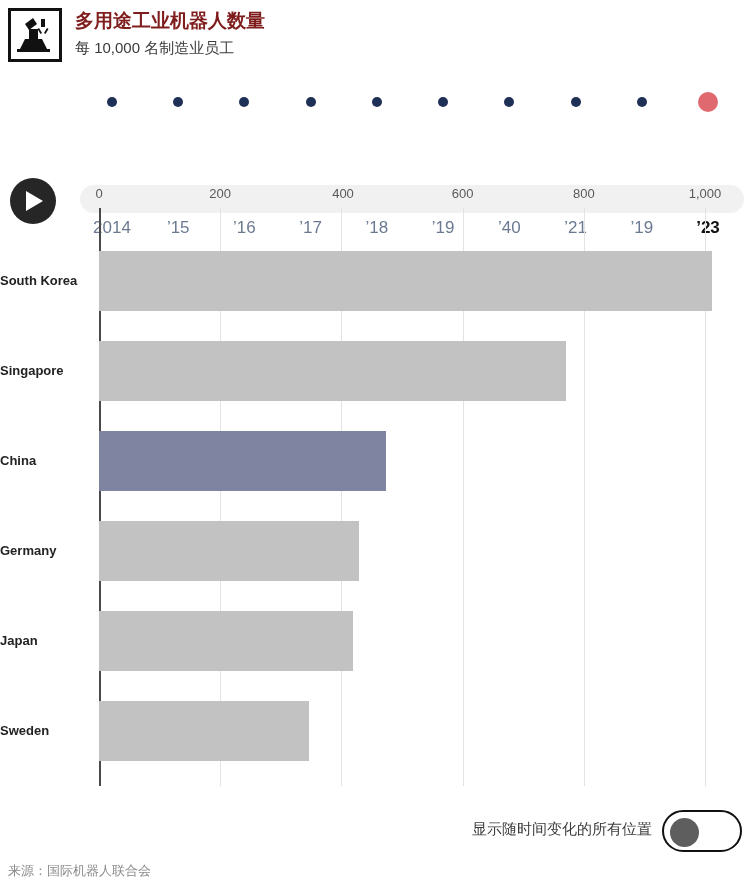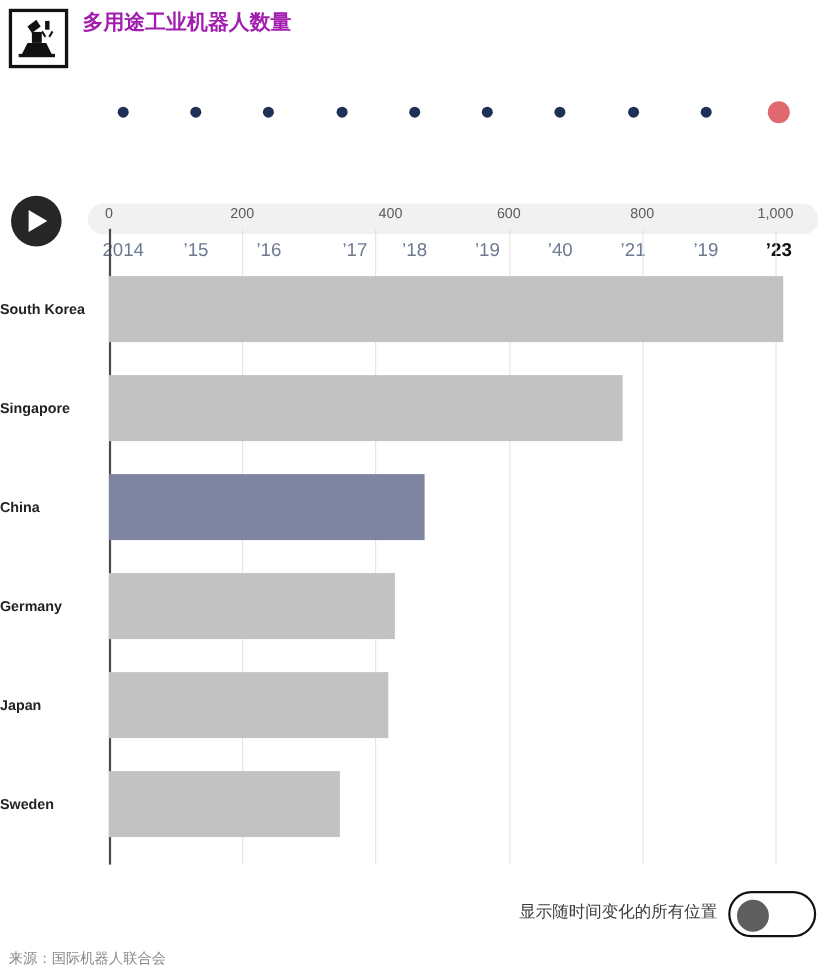--- a/index.html
+++ b/index.html
@@ -32,21 +32,21 @@
     background: #ffffff;
   }
   #logo-box svg { display: block; }
   #title-block {
     position: absolute;
     left: 75px; top: 8px;
   }
   #page-title {
     font-size: 19px;
     font-weight: bold;
-    color: #a21caf;
+    color: #7f1d1d;
     letter-spacing: 0px;
     line-height: 26px;
     margin: 0;
     white-space: nowrap;
   }
   #page-subtitle {
     font-size: 15px;
     font-weight: normal;
     color: #3b3b3b;
     line-height: 24px;
@@ -200,20 +200,21 @@
         <path d="M14 28 h17 l5 10 H9 Z"></path>
         <rect x="6" y="38" width="33" height="3"></rect>
         <path d="M30 8 h4 v8 h-4 z"></path>
         <path d="M28 17 l3 5 -1.5 1 -3 -5 z"></path>
         <path d="M36 17 l-3 5 1.5 1 3 -5 z"></path>
       </g>
     </svg>
   </div>
   <div id="title-block">
     <div id="page-title">多用途工业机器人数量</div>
+    <div id="page-subtitle">每 10,000 名制造业员工</div>
   </div>
 </div>
 
 <div id="timeline">
   <div id="play-button">
     <svg width="20" height="22" viewBox="0 0 20 22" aria-hidden="true">
       <path d="M1 1 L18 11 L1 21 Z" fill="#ffffff"></path>
     </svg>
   </div>
   <div id="track"></div>
@@ -226,37 +227,37 @@
       <div class="tick-dot" style="left: 443.111px;"></div>
       <div class="tick-dot" style="left: 509.333px;"></div>
       <div class="tick-dot" style="left: 575.556px;"></div>
       <div class="tick-dot" style="left: 641.778px;"></div>
       <div class="tick-dot active" style="left: 708px;"></div>
     </div>
   <div id="labels-layer">
       <div class="tick-label" style="left: 112px;">2014</div>
       <div class="tick-label" style="left: 178.222px;">’15</div>
       <div class="tick-label" style="left: 244.444px;">’16</div>
-      <div class="tick-label" style="left: 310.667px; margin-left: 12px;">’17</div>
+      <div class="tick-label" style="left: 310.667px;">’17</div>
       <div class="tick-label" style="left: 376.889px;">’18</div>
       <div class="tick-label" style="left: 443.111px;">’19</div>
       <div class="tick-label" style="left: 509.333px;">’40</div>
       <div class="tick-label" style="left: 575.556px;">’21</div>
       <div class="tick-label" style="left: 641.778px;">’19</div>
       <div class="tick-label active" style="left: 708px;">’23</div>
     </div>
 </div>
 
 <div id="chart">
   <div id="axis-layer">
       <div class="x-tick-label" style="left: 99px;">0</div>
       <div class="gridline" style="left: 220.2px;"></div>
       <div class="x-tick-label" style="left: 220.2px;">200</div>
       <div class="gridline" style="left: 341.4px;"></div>
-      <div class="x-tick-label" style="left: 355px;">400</div>
+      <div class="x-tick-label" style="left: 343px;">400</div>
       <div class="gridline" style="left: 462.6px;"></div>
       <div class="x-tick-label" style="left: 462.6px;">600</div>
       <div class="gridline" style="left: 583.8px;"></div>
       <div class="x-tick-label" style="left: 583.8px; text-align: center;">800</div>
       <div class="gridline" style="left: 705px;"></div>
       <div class="x-tick-label" style="left: 705px;">1,000</div>
     </div>
   <div id="zero-axis"></div>
   <div id="bars-layer">
       <div class="bar" style="left: 99px; top: 65px; width: 613.272px;"></div>

